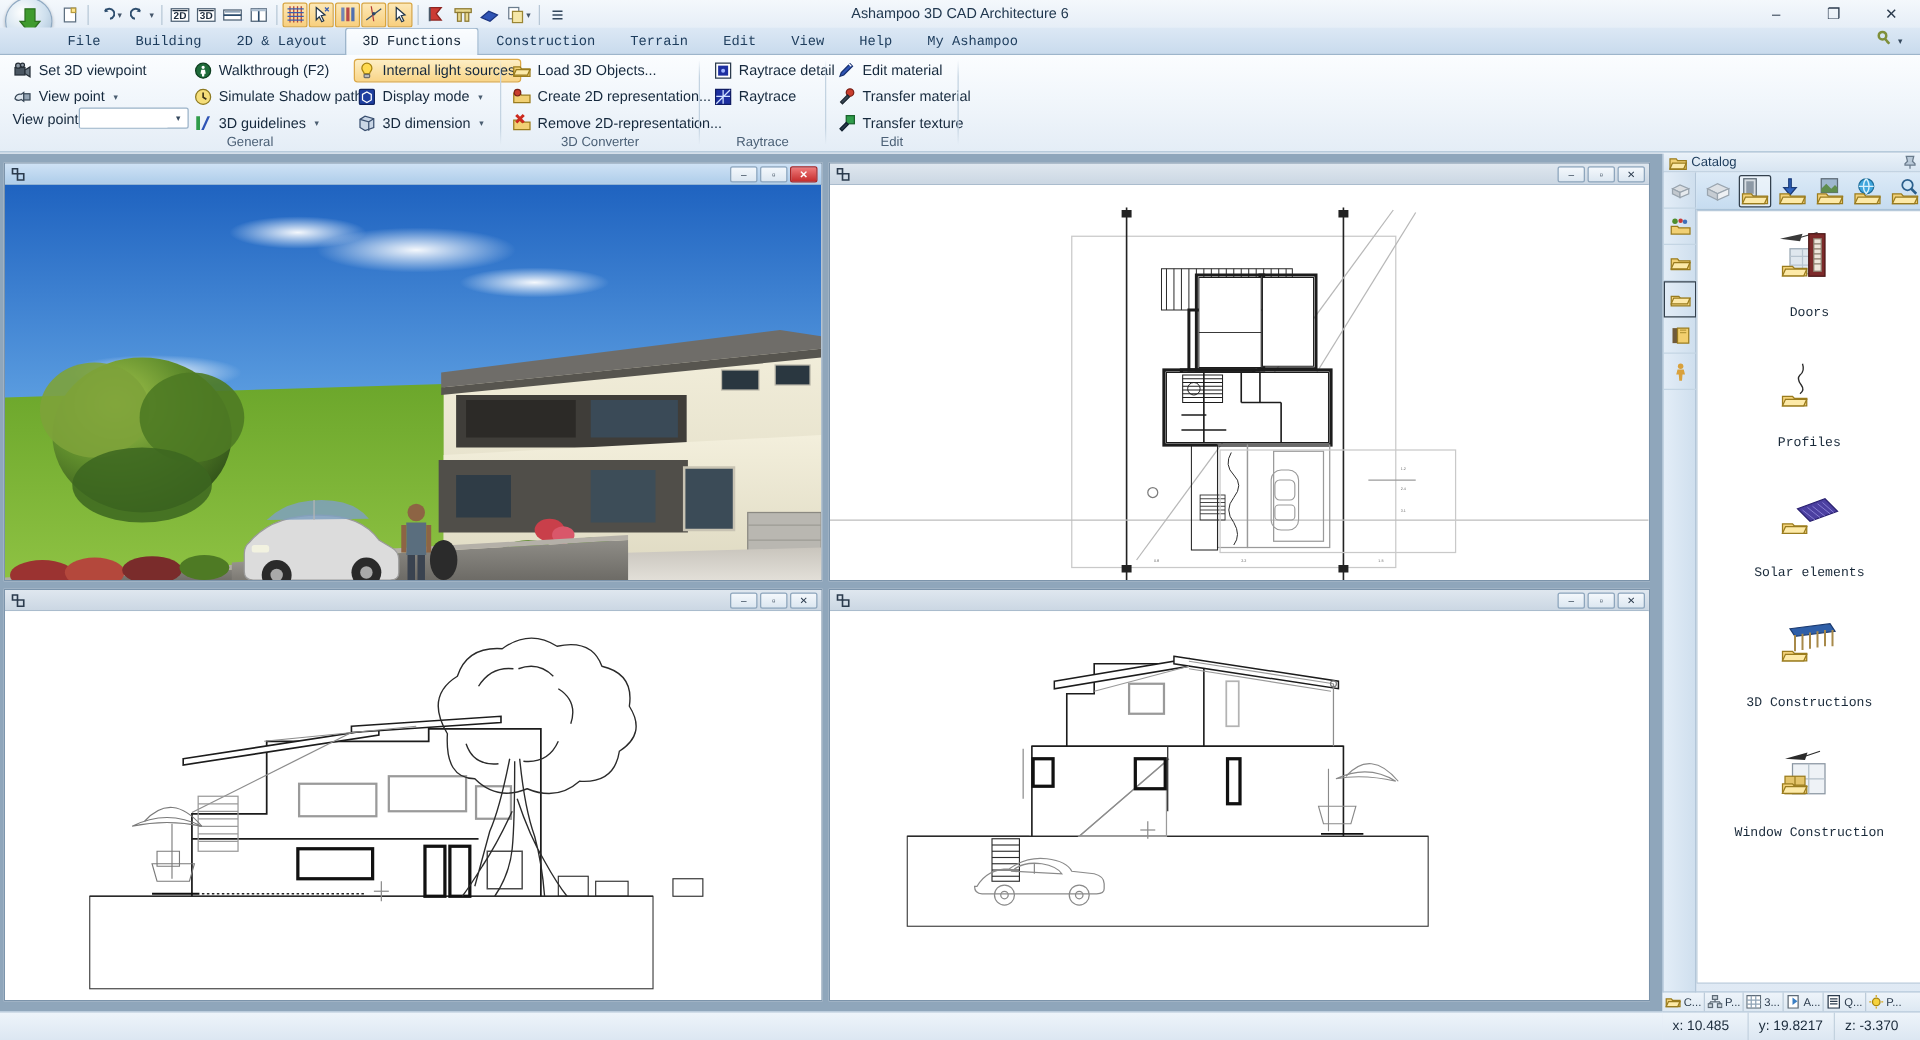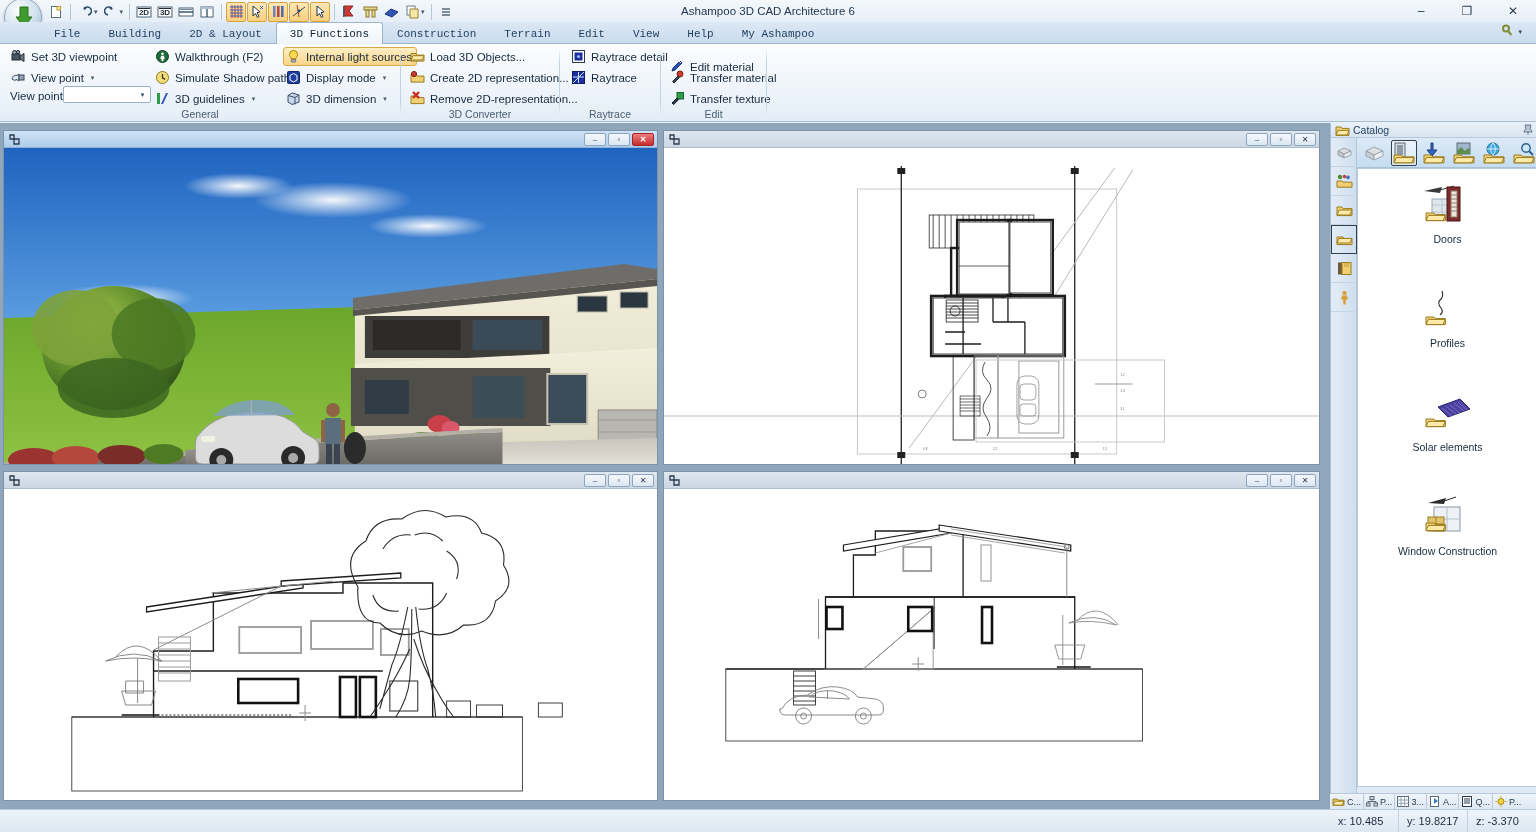--- a/index.html
+++ b/index.html
@@ -98,21 +98,21 @@
   .ctab.sel { border-color:#33404d; background:rgba(255,255,255,.45); }
   .cat-side { position:absolute; left:0; top:15px; width:26px; bottom:0;
       background:linear-gradient(90deg,#e3edf7,#cfdfee); border-right:1px solid #b3c6d8; }
   .cside { position:relative; width:26px; height:29px; display:flex; align-items:center;
       justify-content:center; border-bottom:1px solid #c4d5e4; }
   .cside.sel { border:1px solid #33404d; }
   .cat-list { position:absolute; left:26px; top:45px; right:12px; bottom:22px;
       background:#fff; border:1px solid #b7c9da; overflow:hidden; }
   .cat-item { position:relative; width:100%; height:104px; display:flex;
       flex-direction:column; align-items:center; justify-content:flex-start; padding-top:14px; }
-  .cat-item .cname { margin-top:0; font-size:10.5px; color:#1a2a3a; }
+  .cat-item .cname { margin-top:11px; font-size:10.5px; color:#1a2a3a;font-family:Liberation Mono, monospace; }
   .cat-scroll { position:absolute; right:0; top:45px; width:12px; bottom:22px;
       background:#eff4f9; border-left:1px solid #c3d2df; }
   .cat-scroll .sb-up, .cat-scroll .sb-dn { width:12px; height:12px; background:linear-gradient(#f7fafd,#dfe9f3);
       border:1px solid #b9c9d8; display:flex; align-items:center; justify-content:center; font-size:6px; }
   .cat-scroll .thumb { position:absolute; left:0; top:14px; width:12px; height:70px;
       background:linear-gradient(90deg,#f2f7fb,#cddcea); border:1px solid #afc2d3; }
 
   
   .statusrow { position:absolute; left:1330px; top:793px; width:206px; height:16px;
       background:linear-gradient(#eef4fa,#dde8f2); border-top:1px solid #b7c9da;
@@ -458,21 +458,21 @@
           </span>
           <span class="lbl">Raytrace</span>
         </div>
       </div>
       <div class="rgroup-title">Raytrace</div>
     </div>
     <div class="rsep" style="left:660px"></div>
 
     <div class="rgroup" style="left:661px;width:105px">
       <div class="rgroup-body">
-        <div class="ritem" style="left:6px;top:13px">
+        <div class="ritem" style="left:6px;top:3px">
           <span class="ic">
             <svg width="15" height="15" viewBox="0 0 15 15">
                 <path d="M2 12l1-3 7-7 2 2-7 7z" fill="#2f54b5" stroke="#17306f"></path>
                 <path d="M9 2l2 2" stroke="#fff"></path>
               </svg>
           </span>
           <span class="lbl">Edit material</span>
         </div>
         <div class="ritem" style="left:6px;top:24px">
           <span class="ic">
@@ -1150,20 +1150,38 @@
                 <line x1="34" y1="12" x2="44" y2="20"></line>
               <line x1="38" y1="11" x2="47" y2="19"></line>
             </g>
             <path d="M6 28h8l1.4 1.6h10v6H6z" fill="#f3d27a" stroke="#9a7c1e"></path>
             <path d="M6 35.6l2.4-5.2h17l-2.4 5.2z" fill="#fdeaa8" stroke="#9a7c1e"></path>
           </svg>
         </span>
         <span class="cname">Solar elements</span>
       </div>
 
+      <div class="cat-item">
+        <span>
+          <svg width="56" height="48" viewBox="0 0 56 48">
+            <path d="M12 8 L44 4 L48 10 L16 14 Z" fill="#2f5fa8" stroke="#1b3a70"></path>
+            <g stroke="#a88a4a" stroke-width="1.6">
+              <line x1="16" y1="13" x2="16" y2="26"></line>
+                <line x1="22" y1="12" x2="22" y2="25"></line>
+              <line x1="28" y1="11" x2="28" y2="24"></line>
+                <line x1="34" y1="10" x2="34" y2="23"></line>
+              <line x1="40" y1="9" x2="40" y2="22"></line>
+                <line x1="46" y1="9" x2="46" y2="22"></line>
+            </g>
+            <path d="M6 26h8l1.4 1.6h10v6H6z" fill="#f3d27a" stroke="#9a7c1e"></path>
+            <path d="M6 33.6l2.4-5.2h17l-2.4 5.2z" fill="#fdeaa8" stroke="#9a7c1e"></path>
+          </svg>
+        </span>
+        <span class="cname">3D Constructions</span>
+      </div>
 
       <div class="cat-item">
         <span>
           <svg width="56" height="48" viewBox="0 0 56 48">
             <path d="M8 8 L26 3 L24 9 Z" fill="#2b2b2b"></path>
             <line x1="24" y1="6" x2="36" y2="2" stroke="#2b2b2b"></line>
             <rect x="14" y="12" width="26" height="24" fill="#eef2f6" stroke="#8a96a2"></rect>
             <g stroke="#b3bfca">
                 <line x1="27" y1="12" x2="27" y2="36"></line>
                 <line x1="14" y1="24" x2="40" y2="24"></line>

